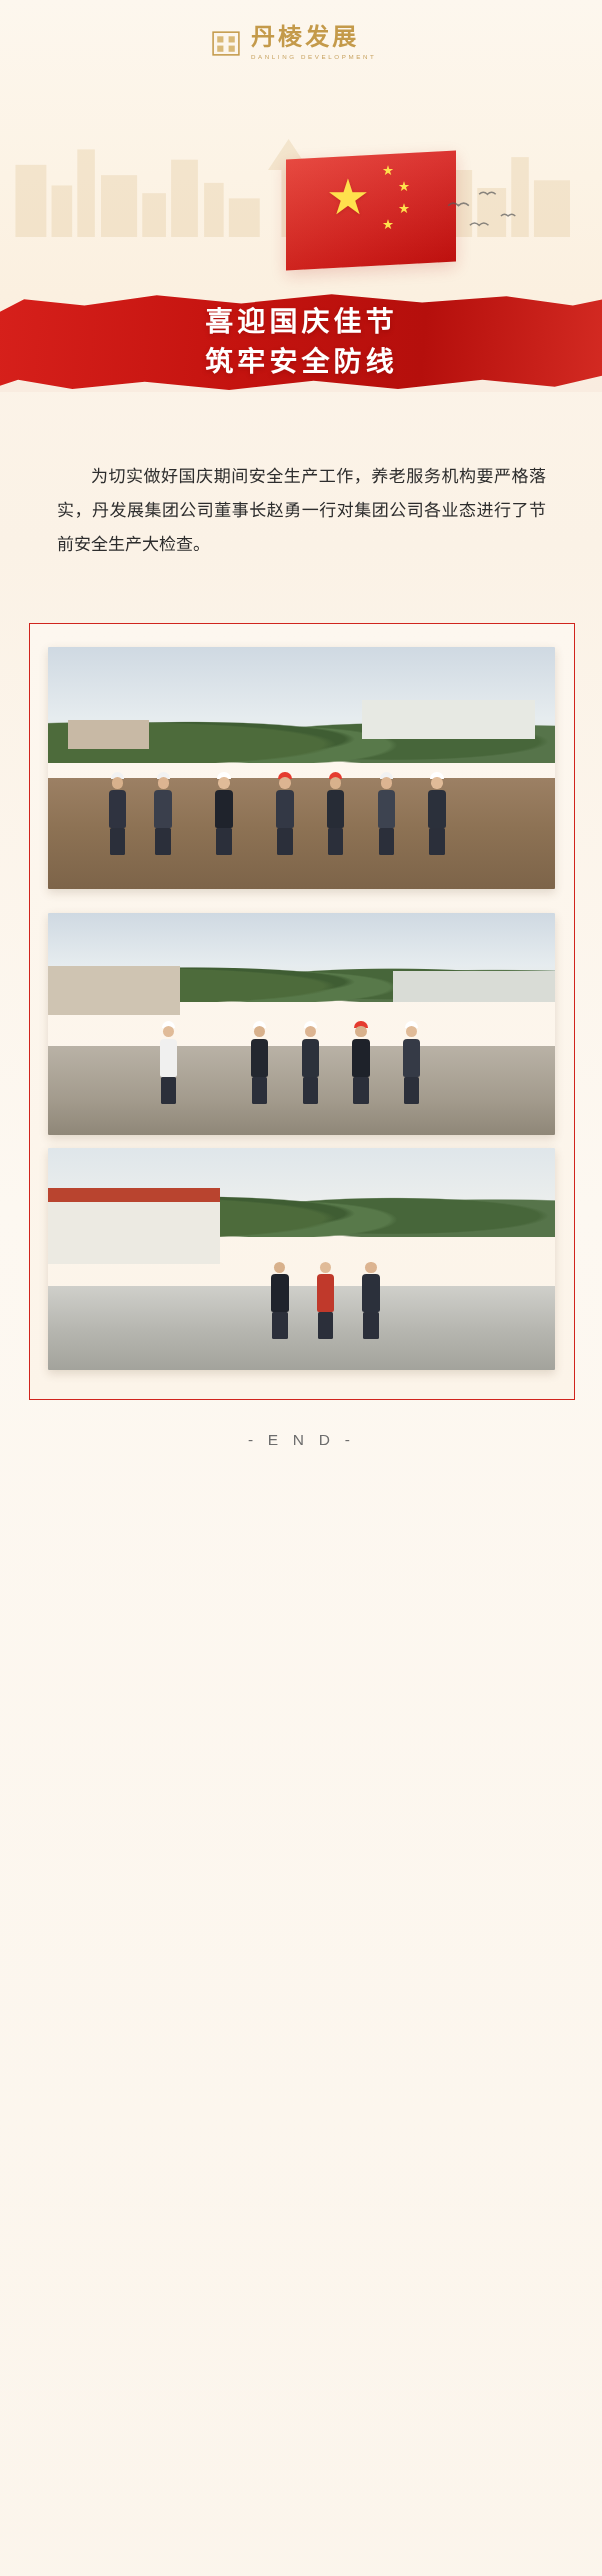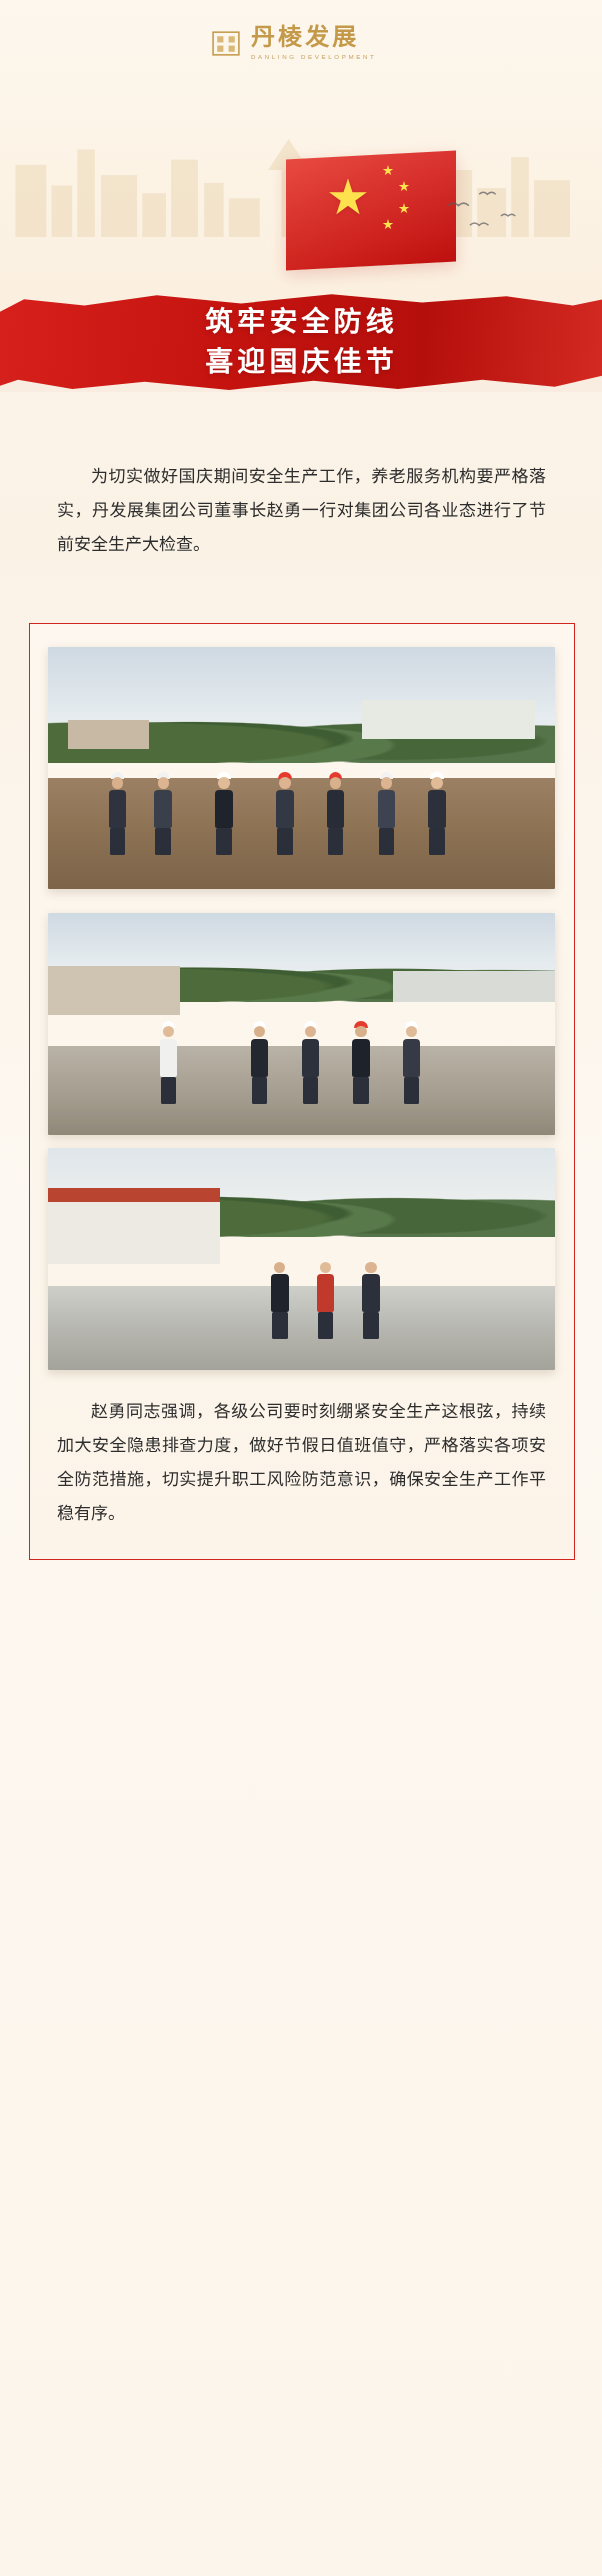--- a/index.html
+++ b/index.html
@@ -269,22 +269,22 @@
 
     <svg class="birds" viewBox="0 0 180 120">
       <path d="M10 40 q10 -10 20 0 q10 -10 20 0" fill="none" stroke="#5b5b5b" stroke-width="3"></path>
       <path d="M70 18 q8 -8 16 0 q8 -8 16 0" fill="none" stroke="#5b5b5b" stroke-width="3"></path>
       <path d="M52 78 q9 -9 18 0 q9 -9 18 0" fill="none" stroke="#5b5b5b" stroke-width="3"></path>
       <path d="M112 60 q7 -7 14 0 q7 -7 14 0" fill="none" stroke="#5b5b5b" stroke-width="2.5"></path>
     </svg>
 
     <div class="brush"></div>
     <div class="brush-title">
+      <div>喜迎国庆佳节</div>
       <div>筑牢安全防线</div>
-      <div>喜迎国庆佳节</div>
     </div>
   </div>
 
   <div class="content">
 
     <div class="intro-wrap">
       <p class="para">为切实做好国庆期间安全生产工作，养老服务机构要严格落实，丹发展集团公司董事长赵勇一行对集团公司各业态进行了节前安全生产大检查。</p>
     </div>
 
     <div class="framed">
@@ -394,18 +394,18 @@
             <div class="body" style="background:#c0392b"></div>
             <div class="legs"></div>
           </div>
         <div class="fig" style="left:62%">
             <div class="head" style="background:#dcb491"></div>
             <div class="body" style="background:#2b303b"></div>
             <div class="legs"></div>
           </div>
       </div>
 
-      <p class="para">赵勇同志强调，各级公司要时刻绷紧安全生产这根弦，持续加大安全隐患排查力度，做好节假日值班值守，严格落实各项安全防范措施，切实提升职工风险防范意识，确保安全生产工作平稳有序。</p>
     </div>
 
+    <div class="endmark">- E N D -</div>
   </div>
 </div>
 
 
 </body></html>

